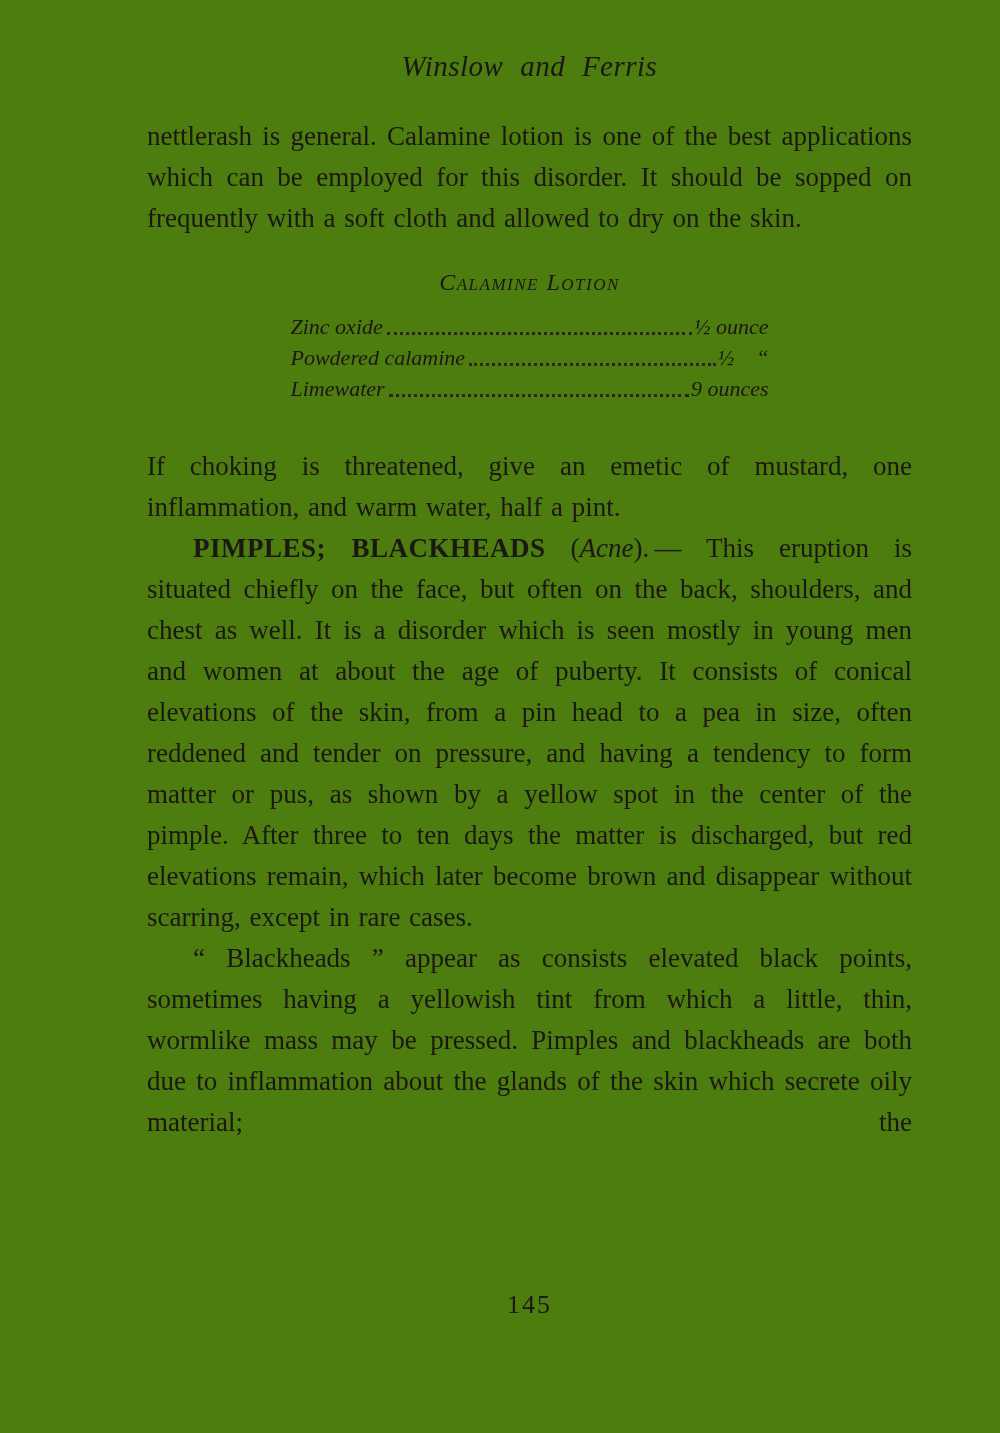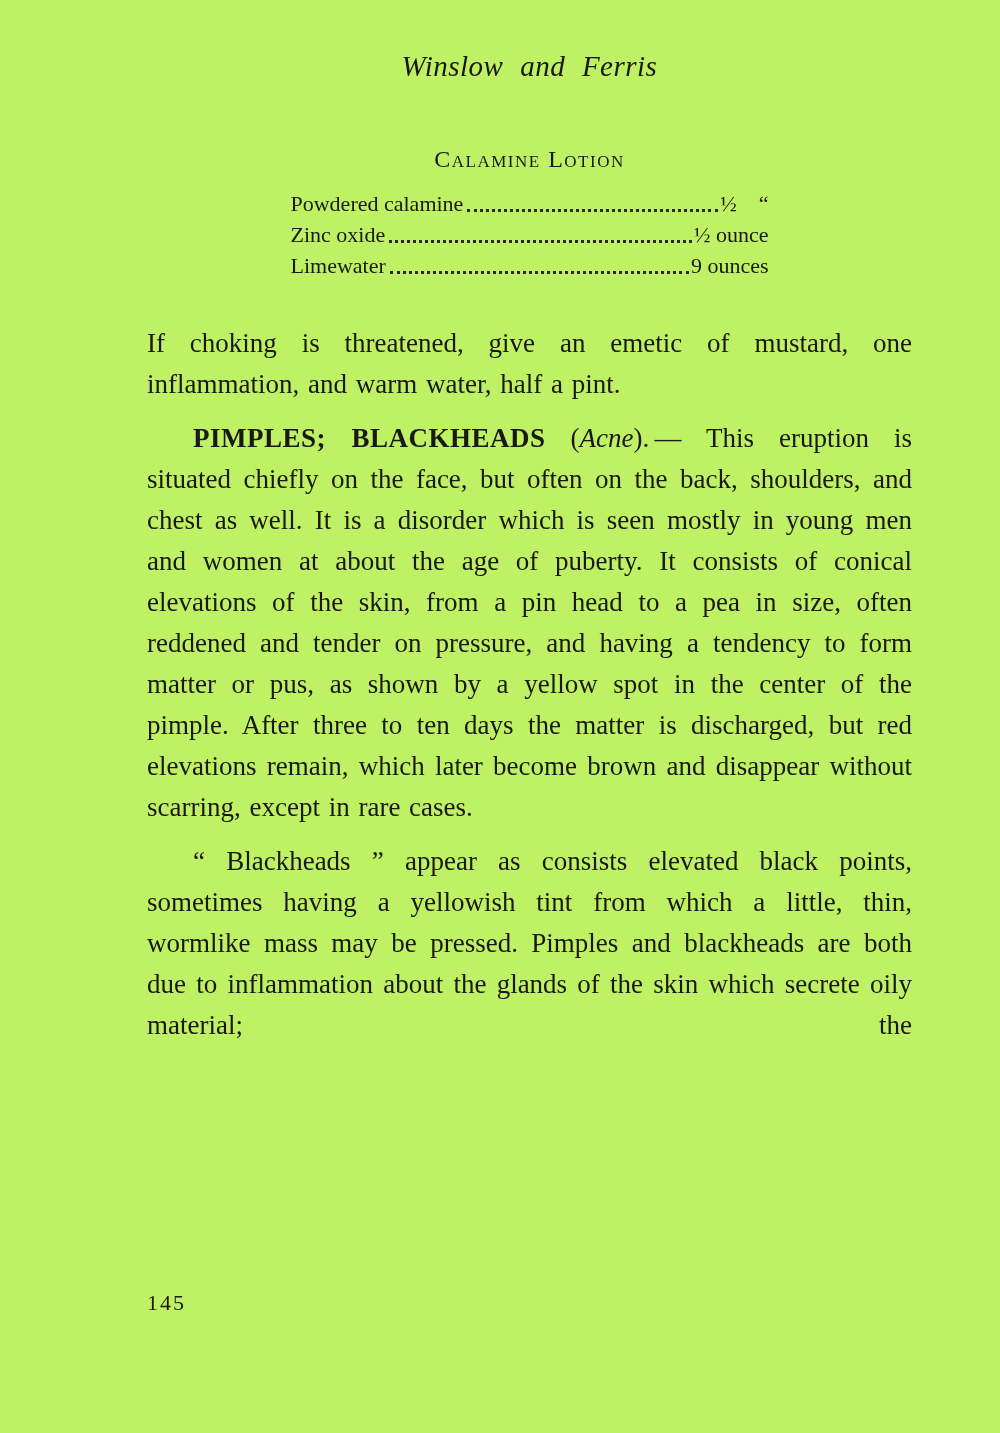--- a/index.html
+++ b/index.html
@@ -34,30 +34,31 @@
     left: 147px;
     width: 765px;
   }
   p.body-par {
     margin: 0;
     font-size: 27px;
     line-height: 41px;
     text-align: justify;
     word-spacing: 2px;
   }
-  p.indent { text-indent: 46px; margin-top: 13px; }
+  p.indent { text-indent: 46px; }
   p.full-last { text-align-last: justify; }
   .lead-bold {
     font-weight: bold;
     letter-spacing: 0.5px;
   }
   .lead-italic { font-style: italic; }
 
   .recipe {
     margin: 28px 0 12px 0;
+    font-style: italic;
   }
   .recipe-title {
     text-align: center;
     font-variant: small-caps;
     font-size: 24px;
     letter-spacing: 1.5px;
     line-height: 30px;
   }
   .recipe-rows {
     width: 478px;
@@ -82,47 +83,49 @@
     font-size: 22px;
     line-height: 28px;
   }
   .after-recipe { margin-top: 42px !important; }
 
   .page-number {
     position: absolute;
     top: 1290px;
     left: 147px;
     width: 765px;
-    font-size: 22px;
+    text-align: center;
+    font-size: 26px;
     letter-spacing: 2px;
   }
 </style>
 </head>
 <body>
 
-<div class="page" style="background: #bef264; color: rgb(27, 23, 18);">
+<div class="page" style="background: #4d7c0f; color: rgb(27, 23, 18);">
 
   <div class="running-head">Winslow and Ferris</div>
 
   <div class="content">
 
+    <p class="body-par">nettlerash is general.  Calamine lotion is one of the best applications which can be employed for this disorder.  It should be sopped on frequently with a soft cloth and allowed to dry on the skin.</p>
 
     <div class="recipe">
       <div class="recipe-title">Calamine Lotion</div>
 
       <div class="recipe-rows">
         <div class="recipe-row">
+          <span class="recipe-name">Zinc oxide</span>
+          <span class="recipe-dots"></span>
+          <span class="recipe-amt">½ ounce</span>
+        </div>
+        <div class="recipe-row">
           <span class="recipe-name">Powdered calamine</span>
           <span class="recipe-dots"></span>
           <span class="recipe-amt">½    “</span>
-        </div>
-        <div class="recipe-row">
-          <span class="recipe-name">Zinc oxide</span>
-          <span class="recipe-dots"></span>
-          <span class="recipe-amt">½ ounce</span>
         </div>
         <div class="recipe-row">
           <span class="recipe-name">Limewater </span>
           <span class="recipe-dots"></span>
           <span class="recipe-amt">9 ounces</span>
         </div>
       </div>
 
     </div>
 

